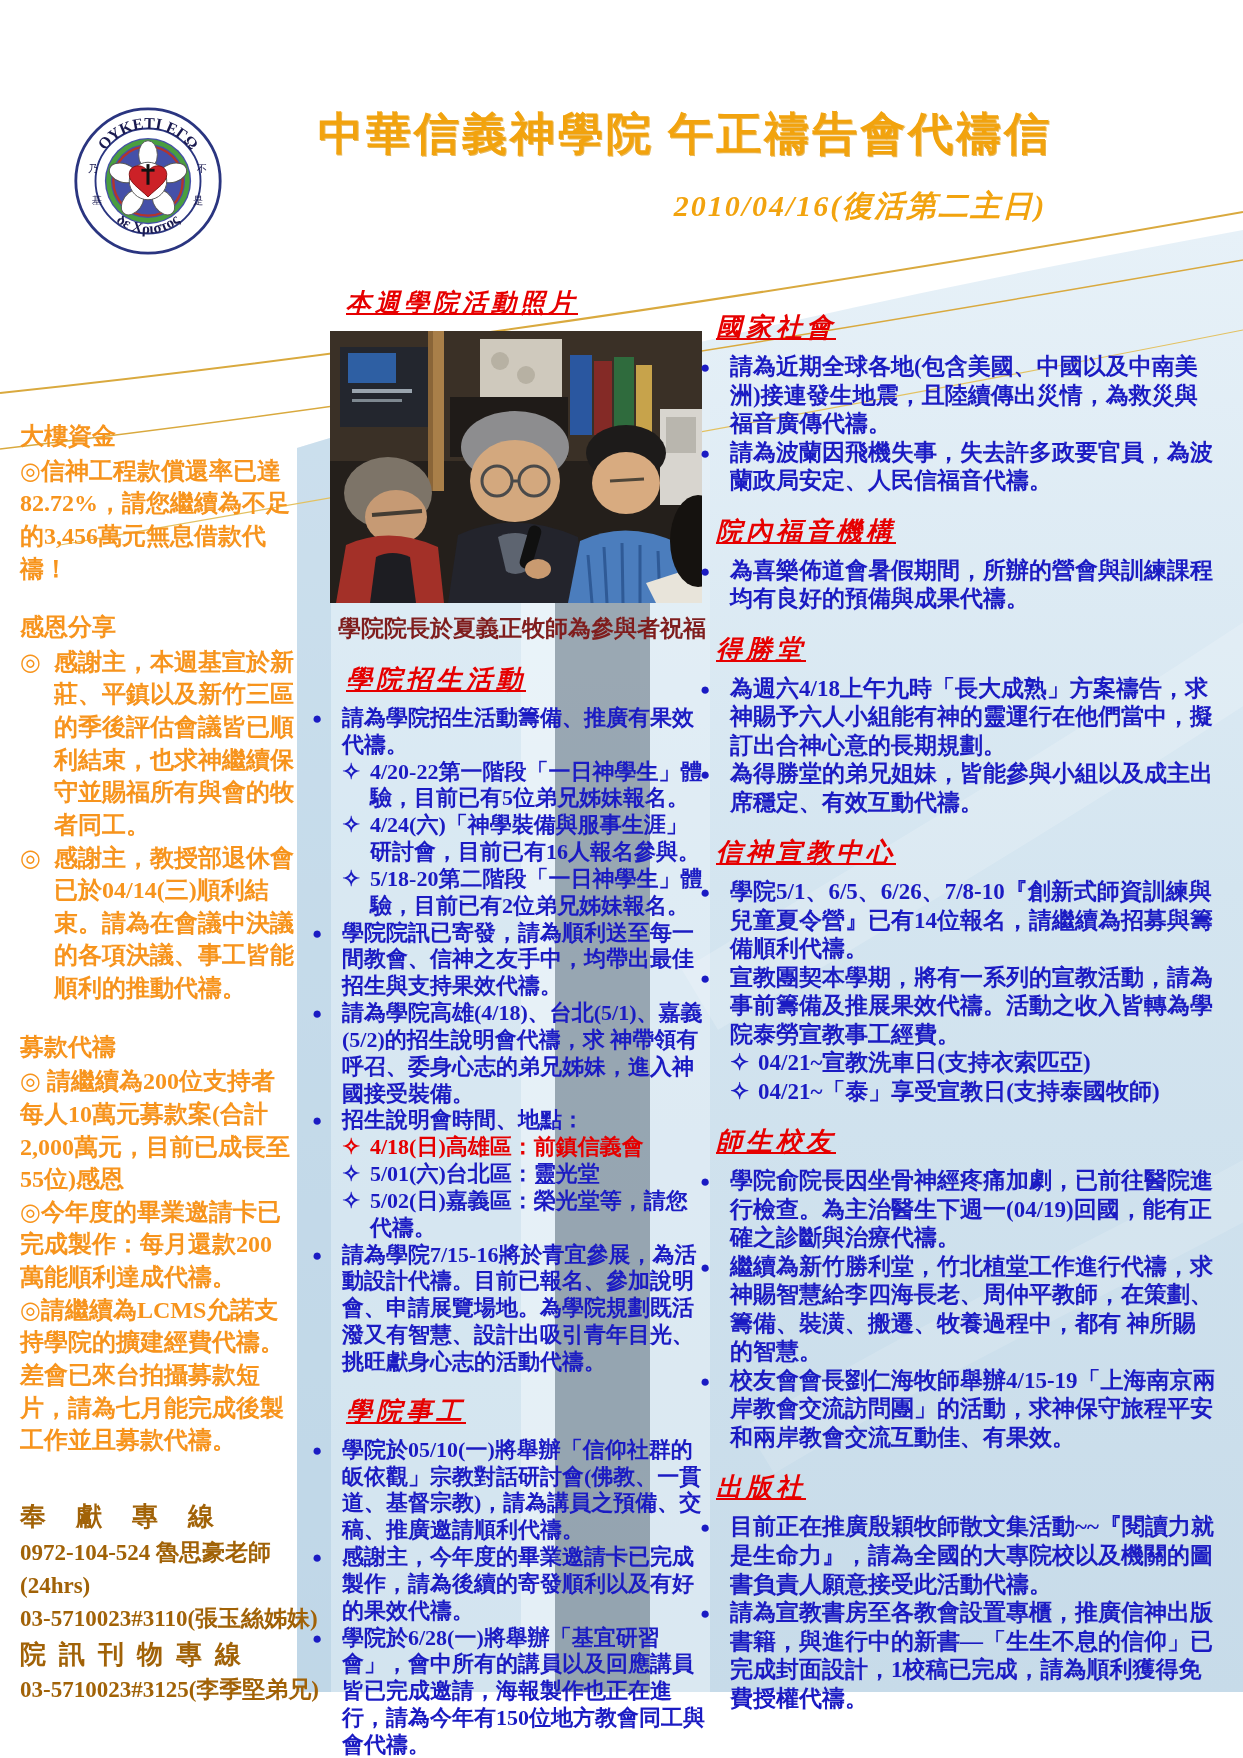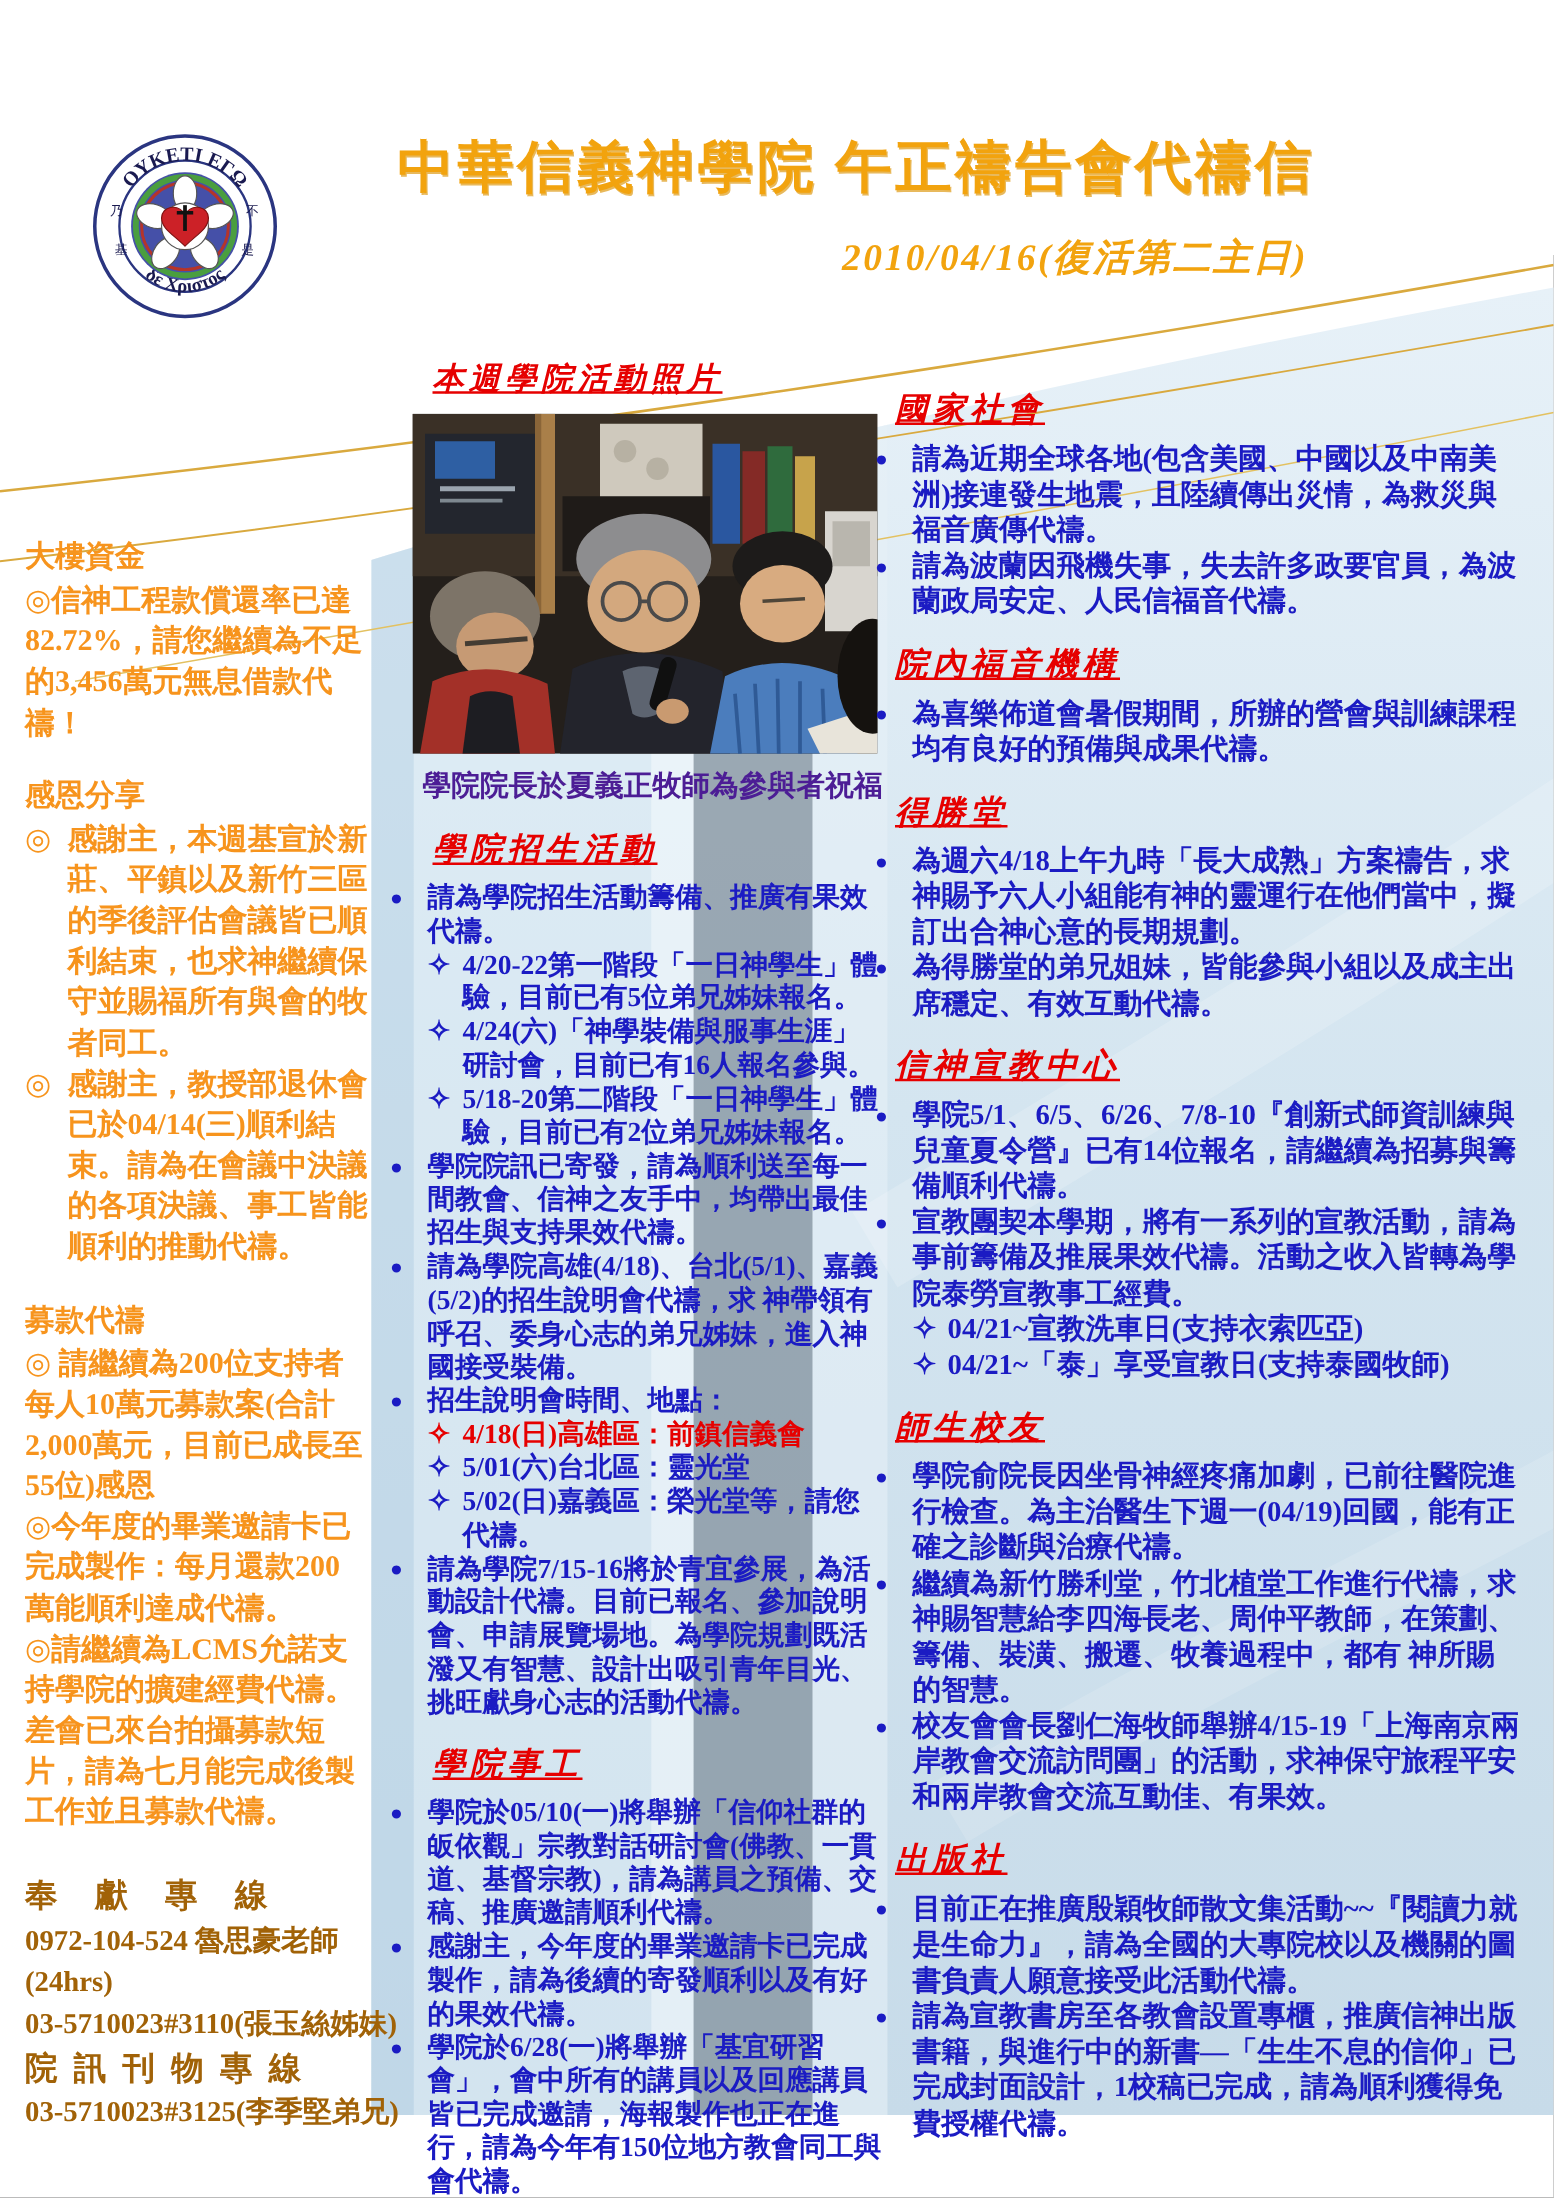--- a/index.html
+++ b/index.html
@@ -21,39 +21,39 @@
     position:absolute;left:620px;top:186px;width:480px;text-align:center;
     font-size:30px;font-weight:bold;font-style:italic;letter-spacing:2px;
     color:#F2A30E;
   }
   
   .col-left{
     position:absolute;left:20px;top:412px;width:274px;
     color:#F7941D;font-weight:bold;font-size:24px;line-height:1.36;
   }
   .l-heading{margin:26px 0 2px 0;}
-  .l-heading:first-child{margin-top:18px;}
+  .l-heading:first-child{margin-top:8px;}
   .l-item{margin:0;}
   .l-item.hang{display:flex;}
   .l-item.hang .l-marker{flex:0 0 34px;}
   .hotlines{
     position:absolute;left:20px;top:1498px;width:300px;
     color:#a16207;font-weight:bold;font-size:23px;line-height:1.45;
   }
   .hot-label-1{letter-spacing:30px;font-size:26px;}
   .hot-label-2{letter-spacing:13px;font-size:26px;}
   
   .col-mid{position:absolute;left:312px;top:286px;width:394px;}
   .photo-heading{
     color:#E60000;font-size:25px;font-weight:bold;font-style:italic;
     letter-spacing:4px;text-decoration:underline;margin:0 0 12px 34px;
   }
   .photo-frame{width:372px;height:272px;margin-left:18px;}
   .photo-caption{
-    color:#4c1d95;font-weight:bold;font-size:23px;margin:10px 0 4px 26px;
+    color:#7f1d1d;font-weight:bold;font-size:23px;margin:10px 0 4px 26px;
   }
   
   .sec-heading{
     color:#E60000;font-size:26px;font-weight:bold;font-style:italic;
     letter-spacing:4px;text-decoration:underline;margin:18px 0 8px 34px;
   }
   .item{display:flex;color:#1b1bc3;font-weight:bold;}
   .col-mid .item{font-size:22px;line-height:1.22;}
   .col-right .item{font-size:23px;line-height:1.24;}
   .item .marker{flex:0 0 30px;font-size:17px;padding-top:4px;}

